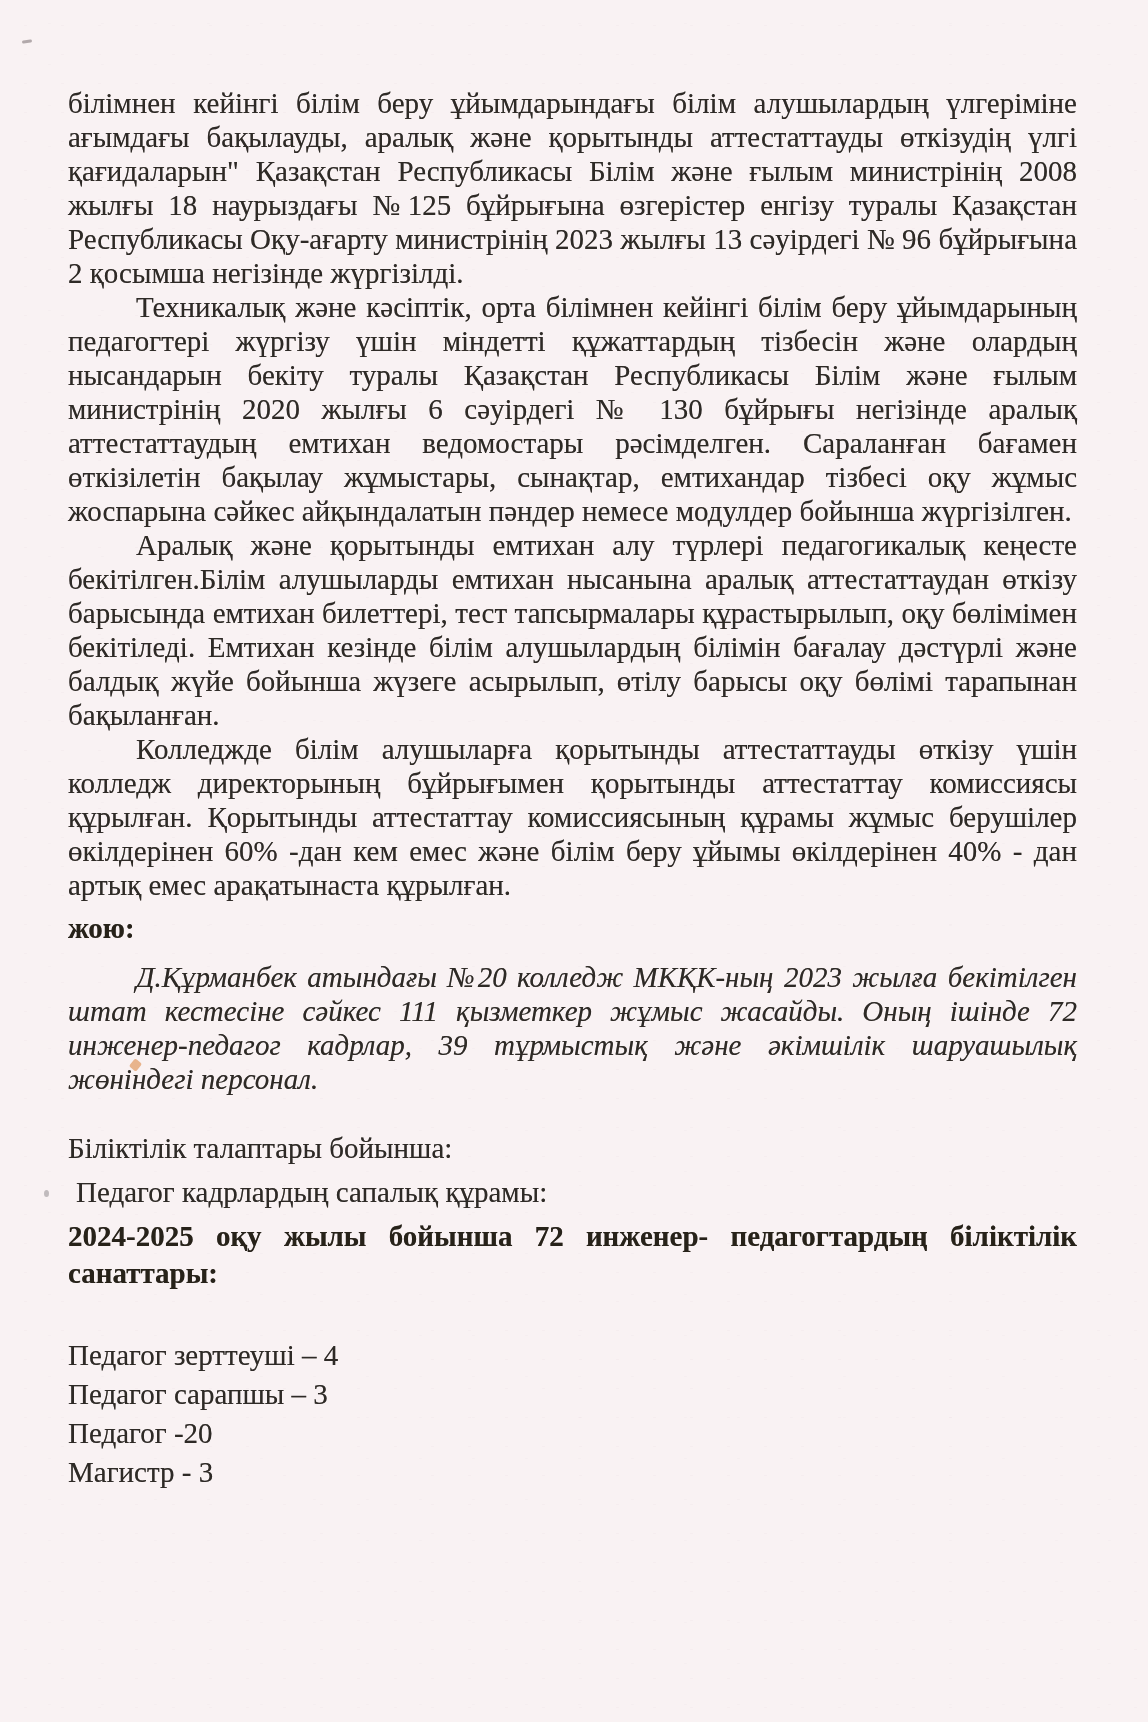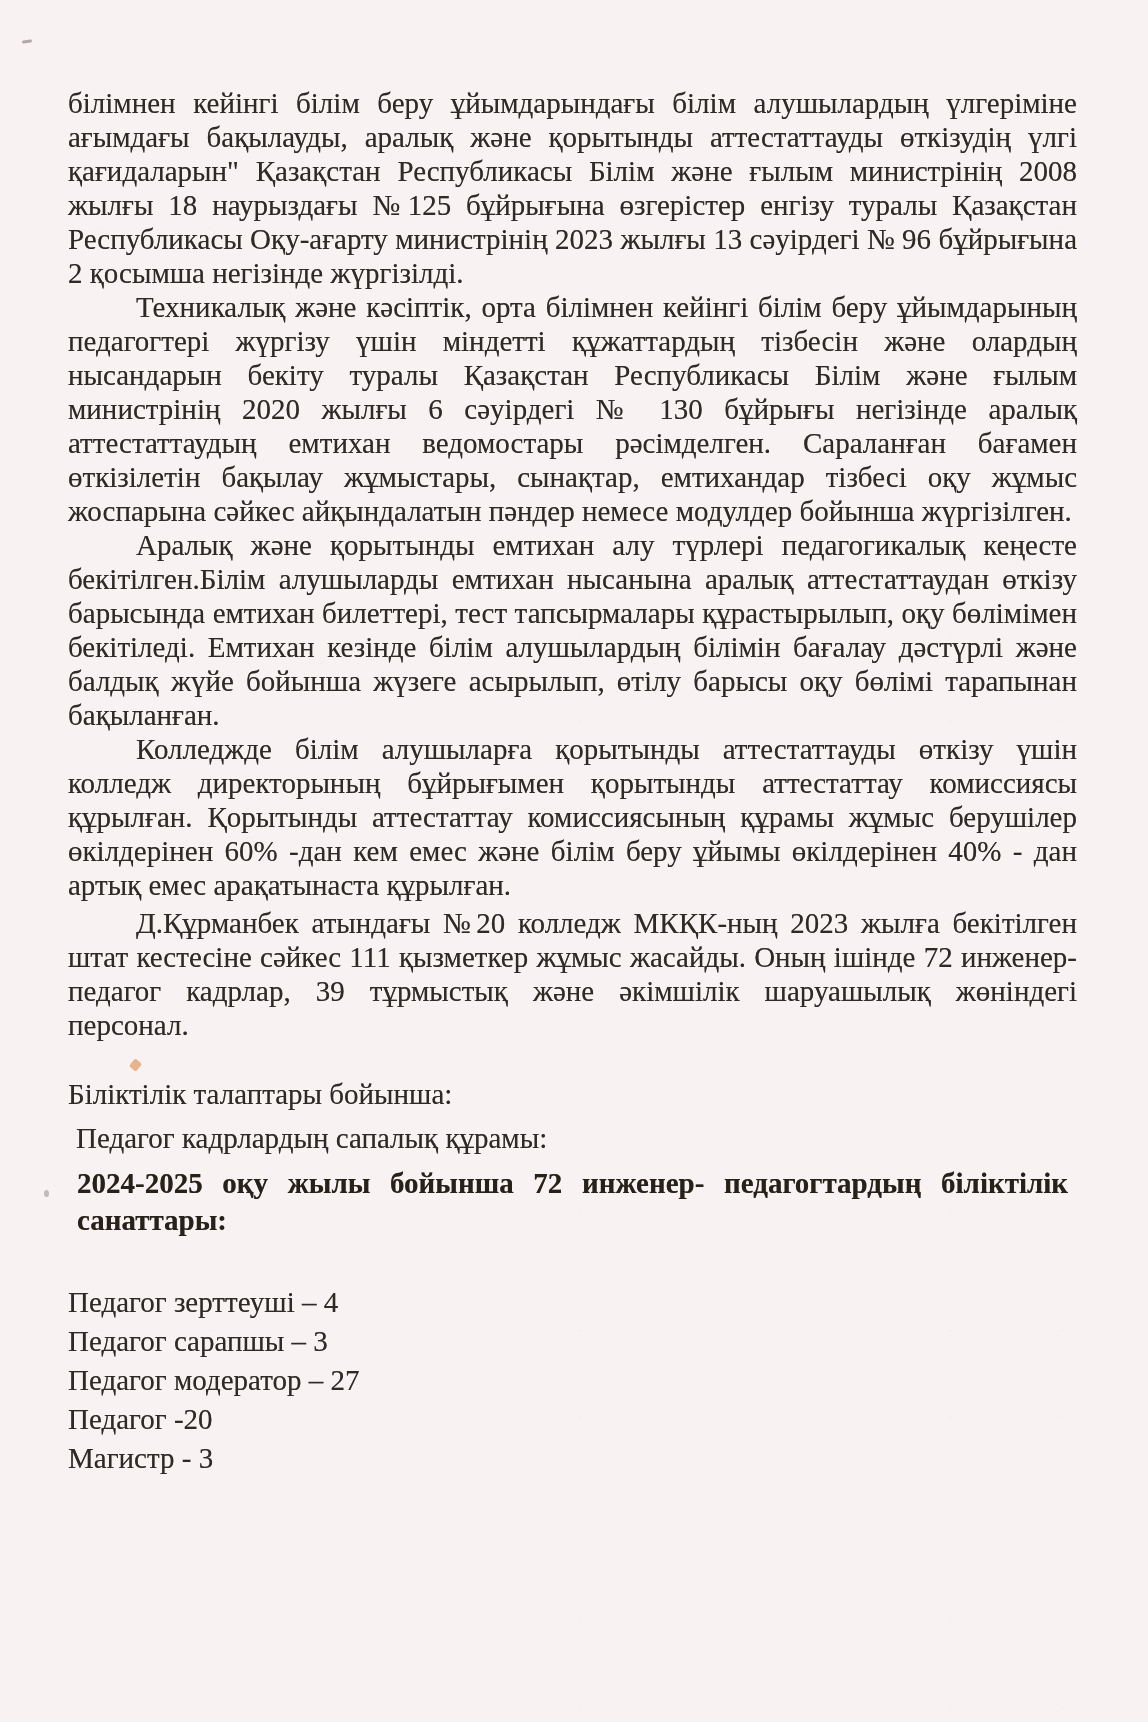--- a/index.html
+++ b/index.html
@@ -42,34 +42,35 @@
     line-height: 36px;
   }
   .heading-line2 {
     margin: 8px 0 0 0;
     font-weight: bold;
     color: #272219;
     line-height: 36px;
     text-align: left;
   }
   .staff-para {
-    margin-top: 4px;
+    margin-top: 14px;
+    font-style: italic;
   }
   .qual-intro1 {
     margin: 34px 0 0 0;
     line-height: 36px;
     text-align: left;
   }
   .qual-intro2 {
     margin: 8px;
     line-height: 36px;
     text-align: left;
   }
   .qual-bold {
-    margin: 9px;
+    margin: 0;
     font-weight: bold;
     color: #272219;
     line-height: 37px;
   }
   .qual-list {
     margin-top: 44px;
     text-align: left;
   }
   .list-line {
     line-height: 39px;
@@ -116,30 +117,30 @@
 
   <p class="para">білімнен кейінгі білім беру ұйымдарындағы білім алушылардың үлгеріміне ағымдағы бақылауды, аралық және қорытынды аттестаттауды өткізудің үлгі қағидаларын" Қазақстан Республикасы Білім және ғылым министрінің 2008 жылғы 18 наурыздағы №125 бұйрығына өзгерістер енгізу туралы Қазақстан Республикасы Оқу-ағарту министрінің 2023 жылғы 13 сәуірдегі № 96 бұйрығына 2 қосымша негізінде жүргізілді.</p>
 
   <p class="para indent">Техникалық және кәсіптік, орта білімнен кейінгі білім беру ұйымдарының педагогтері жүргізу үшін міндетті құжаттардың тізбесін және олардың нысандарын бекіту туралы Қазақстан Республикасы Білім және ғылым министрінің 2020 жылғы 6 сәуірдегі № 130 бұйрығы негізінде аралық аттестаттаудың емтихан ведомостары рәсімделген. Сараланған бағамен өткізілетін бақылау жұмыстары, сынақтар, емтихандар тізбесі оқу жұмыс жоспарына сәйкес айқындалатын  пәндер немесе модулдер бойынша жүргізілген.</p>
 
   <p class="para indent">Аралық және қорытынды емтихан алу түрлері педагогикалық кеңесте бекітілген.Білім алушыларды емтихан нысанына аралық аттестаттаудан өткізу барысында емтихан билеттері, тест тапсырмалары құрастырылып, оқу бөлімімен бекітіледі. Емтихан кезінде білім алушылардың білімін бағалау дәстүрлі және балдық жүйе бойынша жүзеге асырылып, өтілу барысы оқу бөлімі тарапынан бақыланған.</p>
 
   <p class="para indent">Колледжде білім алушыларға қорытынды аттестаттауды өткізу үшін колледж директорының бұйрығымен қорытынды аттестаттау комиссиясы құрылған. Қорытынды аттестаттау комиссиясының құрамы жұмыс берушілер өкілдерінен 60% -дан кем емес және білім беру ұйымы өкілдерінен 40% - дан артық емес арақатынаста құрылған.</p>
 
 
+  <p class="heading-line2">жою:</p>
 
   <p class="para indent staff-para">Д.Құрманбек атындағы №20 колледж МКҚК-ның 2023 жылға бекітілген штат кестесіне сәйкес 111 қызметкер жұмыс жасайды. Оның ішінде 72 инженер-педагог кадрлар, 39 тұрмыстық және әкімшілік шаруашылық жөніндегі персонал.</p>
 
   <p class="qual-intro1">Біліктілік талаптары бойынша:</p>
 
   <p class="qual-intro2">Педагог кадрлардың сапалық құрамы:</p>
 
   <p class="qual-bold">2024-2025 оқу жылы бойынша 72 инженер- педагогтардың біліктілік санаттары:</p>
 
   <div class="qual-list">
     <div class="list-line">Педагог зерттеуші – 4</div>
     <div class="list-line">Педагог сарапшы – 3</div>
-    <div class="list-line">Педагог модератор – 27</div>
     <div class="list-line">Педагог -20</div>
     <div class="list-line">Магистр - 3</div>
   </div>
 
 </div>
 
 </body></html>

